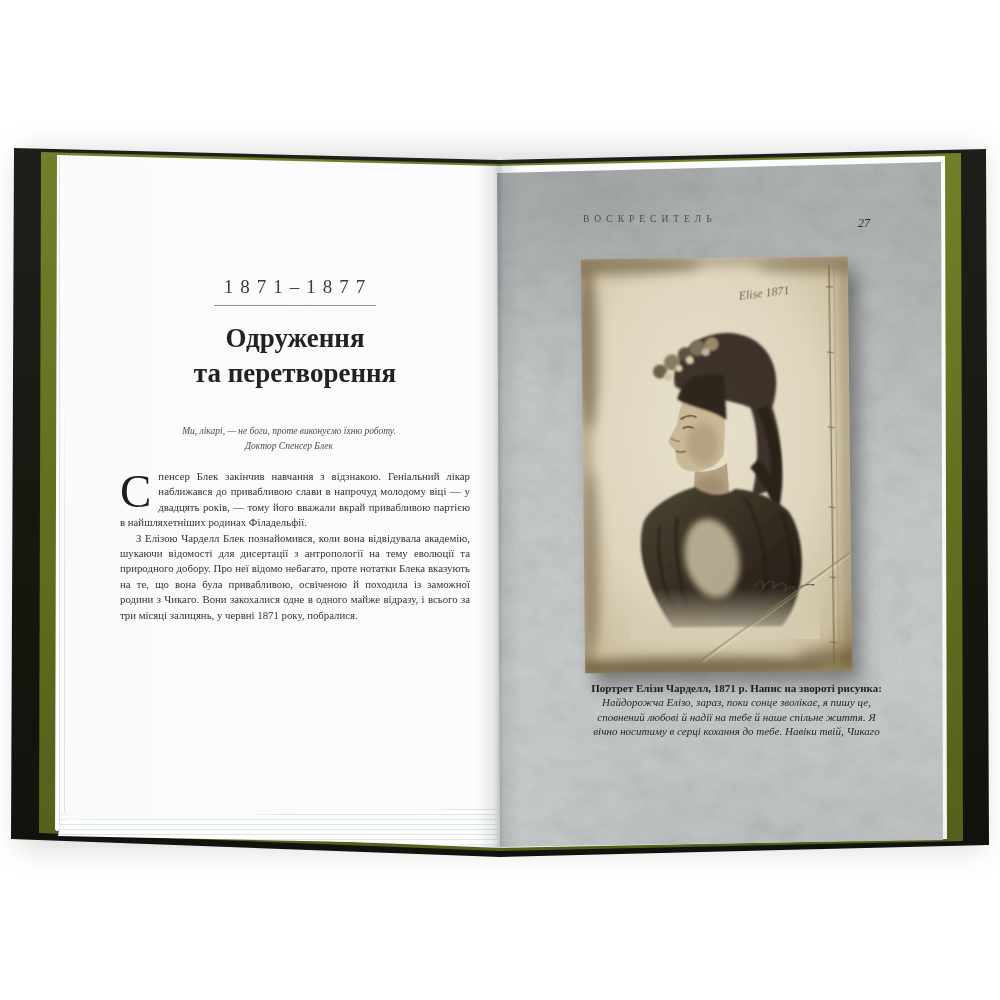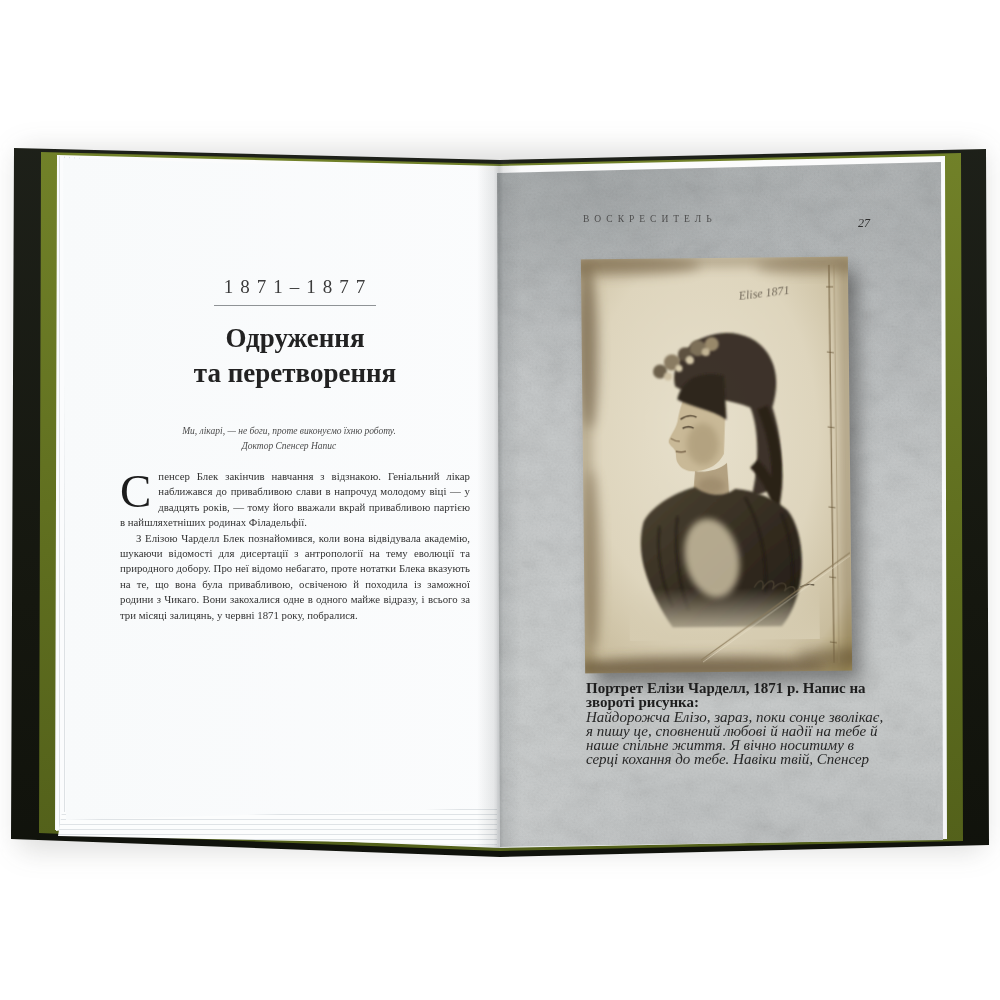--- a/index.html
+++ b/index.html
@@ -87,21 +87,21 @@
   .page-number{
     position:absolute;left:858px;top:216px;font-size:12px;font-style:italic;color:#2d2d2d;
   }
   .portrait{
     position:absolute;left:583px;top:258px;width:267px;height:414px;
     transform:rotate(-0.6deg);
     filter:drop-shadow(9px 12px 9px rgba(35,35,35,.45));
   }
   .caption{
     position:absolute;left:586px;top:681px;width:301px;color:#1e1e1e;
-    font-size:15px;line-height:14.3px;
+    font-size:11px;line-height:14.3px;text-align:center;
   }
   .caption-bold{font-weight:700;}
   .caption-italic{font-style:italic;color:#262626;}
 </style>
 </head>
 <body>
 
 <div class="photo">
 
   <div class="book-shadow"></div>
@@ -112,21 +112,21 @@
   <div class="layer stack-lines-bottom"></div>
 
   <div class="layer left-page">
     <div class="chapter-head">
       <div class="years">1871–1877</div>
       <div class="title-line first">Одруження</div>
       <div class="title-line">та перетворення</div>
     </div>
     <div class="epigraph">
       <div>Ми, лікарі, — не боги, проте виконуємо їхню роботу.</div>
-      <div>Доктор Спенсер Напис</div>
+      <div>Доктор Спенсер Блек</div>
     </div>
     <div class="lp-body">
       <p><span class="dropcap">С</span><span>пенсер Блек закінчив навчання з відзнакою. Геніальний лікар наближався до привабливою слави в напрочуд молодому віці — у двадцять років, — тому його вважали вкрай привабливою партією в найшляхетніших родинах Філадельфії.</span></p>
       <p class="indent">З Елізою Чарделл Блек познайомився, коли вона відвідувала академію, шукаючи відомості для дисертації з антропології на тему еволюції та природного добору. Про неї відомо небагато, проте нотатки Блека вказують на те, що вона була привабливою, освіченою й походила із заможної родини з Чикаго. Вони закохалися одне в одного майже відразу, і всього за три місяці залицянь, у червні 1871 року, побралися.</p>
     </div>
   </div>
 
   <div class="layer right-page">
     <div class="rp-base"></div>
     <svg class="granite" width="1000" height="1000" aria-hidden="true">
@@ -245,18 +245,18 @@
       <path d="M170,330 c6,-11 11,-7 8,2 c8,-13 15,-9 10,0 c10,-11 17,-5 12,2 c6,-7 13,-5 10,2 m6,-6 c5,-3 10,-3 14,-2" stroke="#4e4434" stroke-width="1.3" fill="none" opacity=".85"></path>
 
       <g>
         <path d="M266,296 L116,402" stroke="#8d7c5c" stroke-width="1.2" opacity=".8"></path>
         <path d="M266,299 L118,404" stroke="#efe7d2" stroke-width="1" opacity=".5"></path>
       </g>
     </svg>
 
     <div class="caption">
       <div class="caption-bold">Портрет Елізи Чарделл, 1871 р. Напис на звороті рисунка:</div>
-      <div class="caption-italic">Найдорожча Елізо, зараз, поки сонце зволікає, я пишу це, сповнений любові й надії на тебе й наше спільне життя. Я вічно носитиму в серці кохання до тебе. Навіки твій, Спенсер</div>
+      <div class="caption-italic">Найдорожча Елізо, зараз, поки сонце зволікає, я пишу це, сповнений любові й надії на тебе й наше спільне життя. Я вічно носитиму в серці кохання до тебе. Навіки твій, Чикаго</div>
     </div>
   </div>
 
   <div class="gutter"></div>
 </div>
 
 </body></html>

